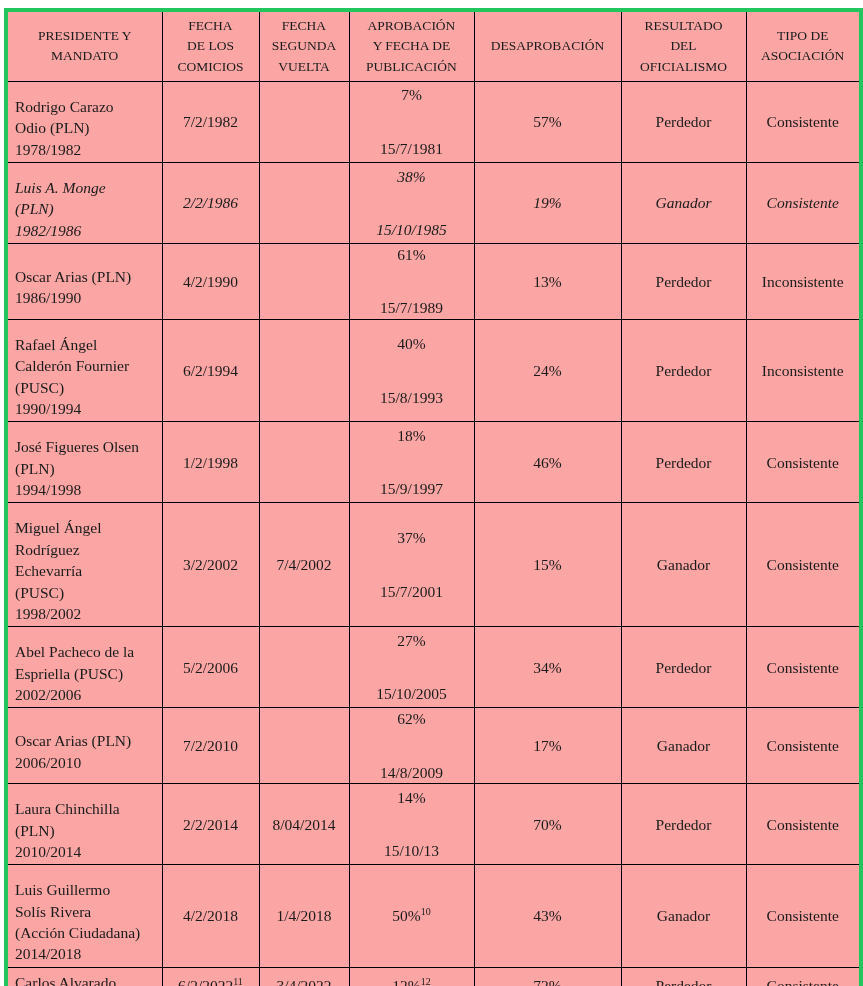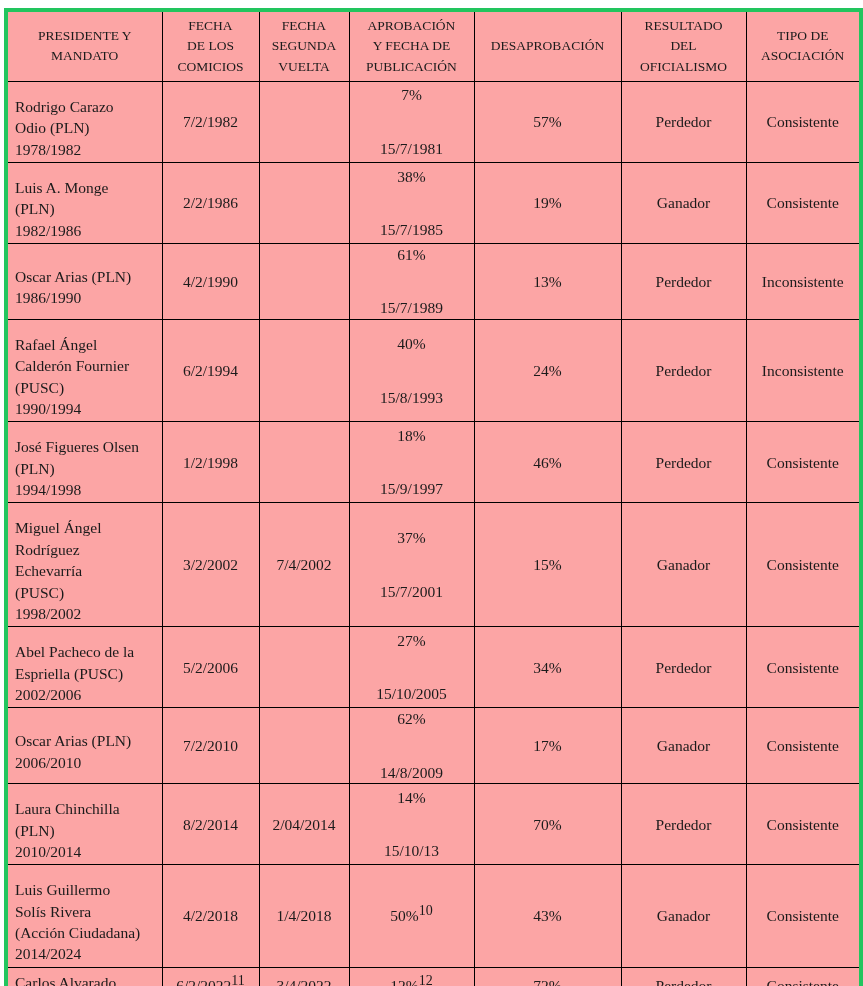--- a/index.html
+++ b/index.html
@@ -48,21 +48,21 @@
     display: flex;
     flex-direction: column;
     align-items: center;
     justify-content: center;
     height: 100%;
   }
   .approval-date.gapped {
     margin-top: 32px;
   }
   sup.fnref {
-    font-size: 14px;
+    font-size: 10px;
     line-height: 0;
     margin-top: 20px;
   }
   
   tr.top-align td {
     vertical-align: top;
   }
   tr.top-align td.president {
     padding-top: 4px;
   }
@@ -132,34 +132,34 @@
     <td>
       <span>57%</span>
     </td>
     <td>
       <span>Perdedor</span>
     </td>
     <td>
       <span>Consistente</span>
     </td>
   </tr>
-        <tr style="height: 70px;">
+        <tr style="height: 70px; font-style: italic;">
     <td class="president">Luis A. Monge
 (PLN)
 1982/1986</td>
     <td>
       <span>2/2/1986</span><sup class="fnref"></sup>
     </td>
     <td>
       <span></span>
     </td>
     <td>
       <div class="approval-wrap">
         <div><span>38%</span><sup class="fnref"></sup></div>
-        <div class="approval-date gapped">15/7/1985</div>
+        <div class="approval-date gapped">15/10/1985</div>
       </div>
     </td>
     <td>
       <span>19%</span>
     </td>
     <td>
       <span>Ganador</span>
     </td>
     <td>
       <span>Consistente</span>
@@ -320,24 +320,24 @@
     </td>
     <td>
       <span>Consistente</span>
     </td>
   </tr>
         <tr style="height: 71px;">
     <td class="president">Laura Chinchilla
 (PLN)
 2010/2014</td>
     <td>
-      <span>8/2/2014</span><sup class="fnref"></sup>
-    </td>
-    <td>
-      <span>2/04/2014</span>
+      <span>2/2/2014</span><sup class="fnref"></sup>
+    </td>
+    <td>
+      <span>8/04/2014</span>
     </td>
     <td>
       <div class="approval-wrap">
         <div><span>14%</span><sup class="fnref"></sup></div>
         <div class="approval-date gapped">15/10/13</div>
       </div>
     </td>
     <td>
       <span>70%</span>
     </td>
@@ -345,21 +345,21 @@
       <span>Perdedor</span>
     </td>
     <td>
       <span>Consistente</span>
     </td>
   </tr>
         <tr style="height: 96px;">
     <td class="president">Luis Guillermo
 Solís Rivera
 (Acción Ciudadana)
-2014/2024</td>
+2014/2018</td>
     <td>
       <span>4/2/2018</span><sup class="fnref"></sup>
     </td>
     <td>
       <span>1/4/2018</span>
     </td>
     <td>
       <div class="approval-wrap">
         <div><span>50%</span><sup class="fnref">10</sup></div>
 

